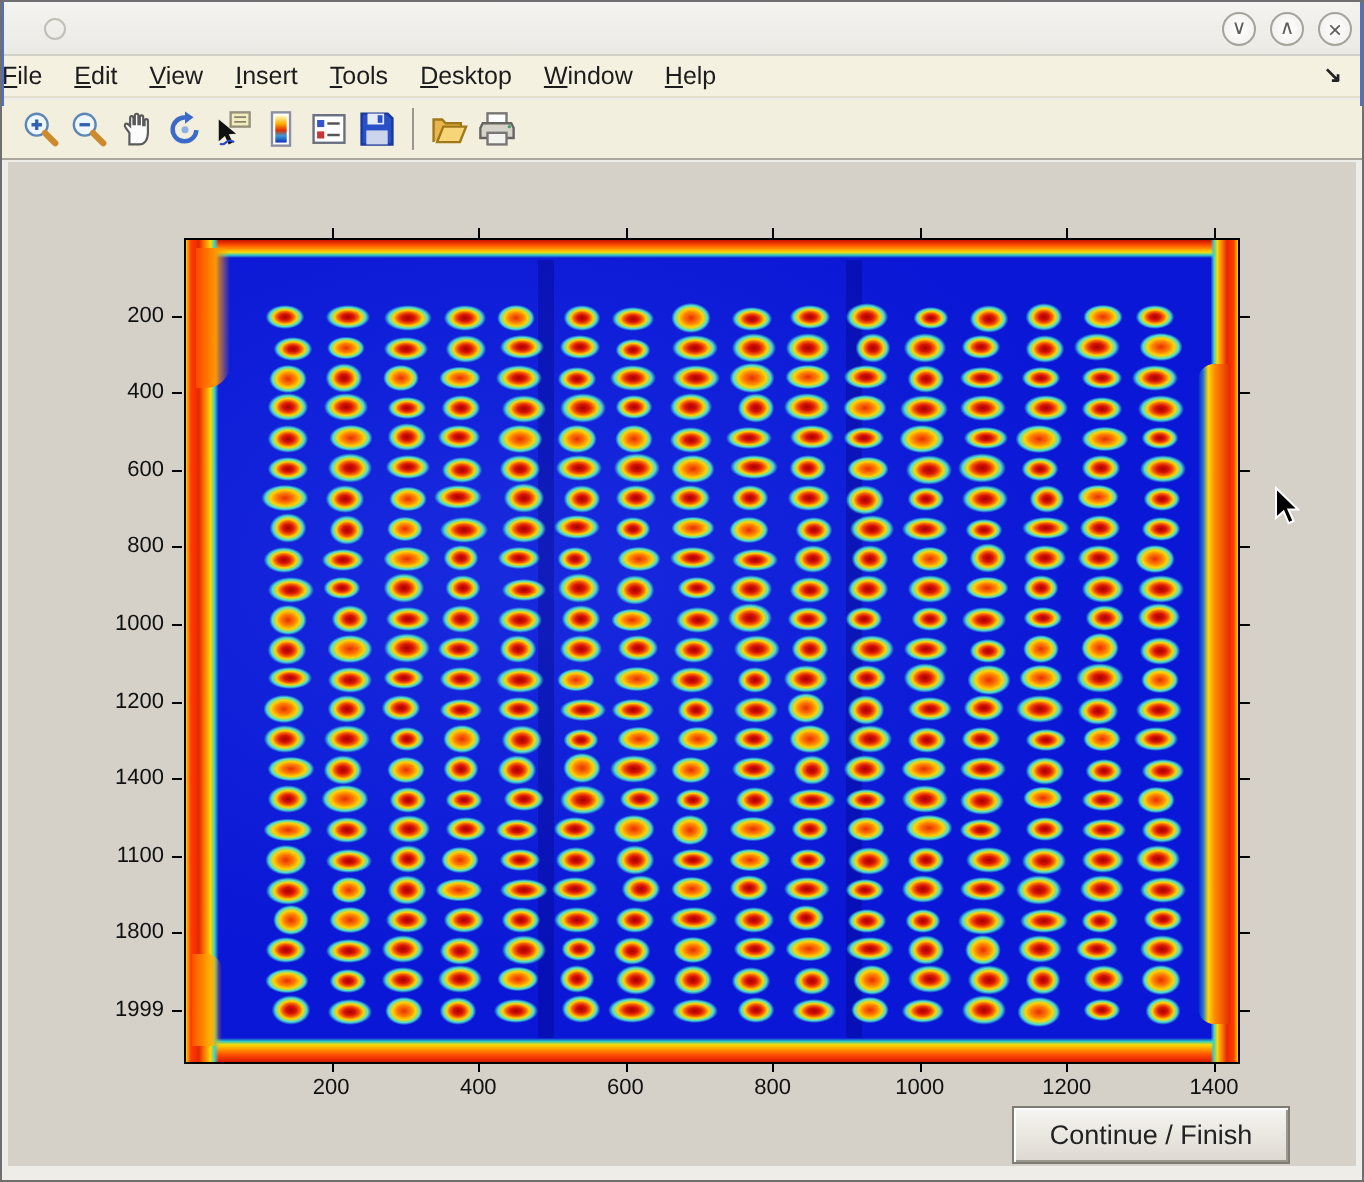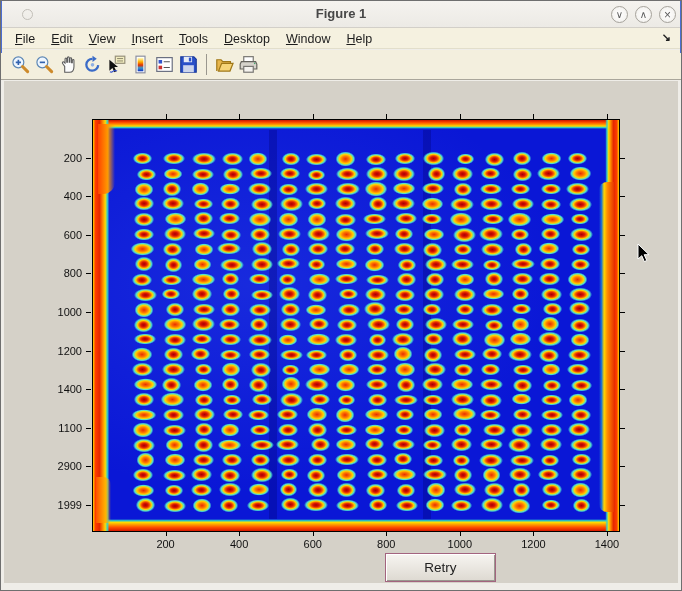--- a/index.html
+++ b/index.html
@@ -13,21 +13,21 @@
   .titlebar .title{position:absolute;left:0;right:0;top:5px;text-align:center;
             font-size:13px;font-weight:bold;color:#474747;}
   .tb-circle{position:absolute;left:21px;top:8px;width:9px;height:9px;border-radius:50%;
             border:1.5px solid #c2bfb8;background:transparent;}
   .win-btn{position:absolute;top:5px;width:17px;height:17px;border-radius:50%;
             border:1px solid #a5a29b;background:radial-gradient(#ffffff,#f0eeea);
             color:#5c5c5c;font-size:10px;line-height:16px;text-align:center;padding:0;cursor:default;}
   .win-btn.shade{right:53px}.win-btn.maxi{right:29px}.win-btn.close{right:5px;font-size:12px;}
   
   .menubar{position:absolute;left:0;top:27px;right:0;height:21px;background:var(--menubar_bg,#f5f1e0);
-           border-bottom:1px solid #e2decb;display:flex;align-items:center;padding-left:14px;box-sizing:border-box;}
+           border-bottom:1px solid #e2decb;display:flex;align-items:center;box-sizing:border-box;}
   .menu-item{display:inline-block;font-size:12.5px;color:#1c1c1c;margin-right:16px;white-space:nowrap;}
   .menu-item u{text-decoration:underline;}
   .dock-arrow{position:absolute;right:10px;top:3px;font-size:11px;font-weight:bold;color:#222;}
   
   .toolbar{position:absolute;left:0;top:49px;right:0;height:30px;background:var(--toolbar_bg,#f3efde);
            border-bottom:1px solid #a9a69b;display:flex;align-items:center;padding-left:9px;box-sizing:border-box;}
   .tb-btn{width:23px;height:23px;border:none;background:transparent;padding:1px;margin-right:1px;}
   .tb-btn svg{width:19px;height:19px;display:block;}
   .tb-sep{width:1px;height:21px;background:#9a978e;margin:0 7px 0 4px;}
   
@@ -69,21 +69,20 @@
 </style>
 </head>
 <body>
 
 <div class="window">
   <div class="edge-blue" style="left:0"></div>
   <div class="edge-blue" style="right:0"></div>
 
   <div class="titlebar">
     <span class="tb-circle"></span>
-    <div class="title">Figure 1</div>
     <button class="win-btn shade">∨</button>
     <button class="win-btn maxi">∧</button>
     <button class="win-btn close">×</button>
   </div>
 
   <div class="menubar">
     <span><div class="menu-item"><u>F</u>ile</div><div class="menu-item"><u>E</u>dit</div><div class="menu-item"><u>V</u>iew</div><div class="menu-item"><u>I</u>nsert</div><div class="menu-item"><u>T</u>ools</div><div class="menu-item"><u>D</u>esktop</div><div class="menu-item"><u>W</u>indow</div><div class="menu-item"><u>H</u>elp</div></span>
     <span class="dock-arrow">↘</span>
   </div>
 
@@ -610,25 +609,25 @@
         <div class="tick" style="left: 616px; top: 269.549px; width: 5px; height: 1px;"></div>
         <div class="tick-label y" style="left: 36px; top: 263.549px;">1200</div>
         <div class="tick" style="left: 82px; top: 308.141px; width: 5px; height: 1px;"></div>
         <div class="tick" style="left: 616px; top: 308.141px; width: 5px; height: 1px;"></div>
         <div class="tick-label y" style="left: 36px; top: 302.141px;">1400</div>
         <div class="tick" style="left: 82px; top: 346.732px; width: 5px; height: 1px;"></div>
         <div class="tick" style="left: 616px; top: 346.732px; width: 5px; height: 1px;"></div>
         <div class="tick-label y" style="left: 36px; top: 340.732px;">1100</div>
         <div class="tick" style="left: 82px; top: 385.324px; width: 5px; height: 1px;"></div>
         <div class="tick" style="left: 616px; top: 385.324px; width: 5px; height: 1px;"></div>
-        <div class="tick-label y" style="left: 36px; top: 379.324px;">2900</div>
+        <div class="tick-label y" style="left: 36px; top: 379.324px;">1800</div>
         <div class="tick" style="left: 82px; top: 423.915px; width: 5px; height: 1px;"></div>
         <div class="tick" style="left: 616px; top: 423.915px; width: 5px; height: 1px;"></div>
         <div class="tick-label y" style="left: 36px; top: 417.915px;">1999</div>
       </div>
 
-    <button class="btn focused" style="left:381px;top:472px;width:111px;">Retry</button>
+    <button class="btn" style="left:502px;top:472px;width:139px;">Continue / Finish</button>
 
     <svg class="cursor" style="left:633px;top:162px;" width="13" height="20" viewBox="0 0 13 20">
       <polygon points="1,1 1,16 4.8,12.7 7.3,18.6 9.8,17.5 7.2,11.7 12,11.7" fill="#000" stroke="#fff" stroke-width="1"></polygon>
     </svg>
   </div>
 </div>
 
 </body></html>

